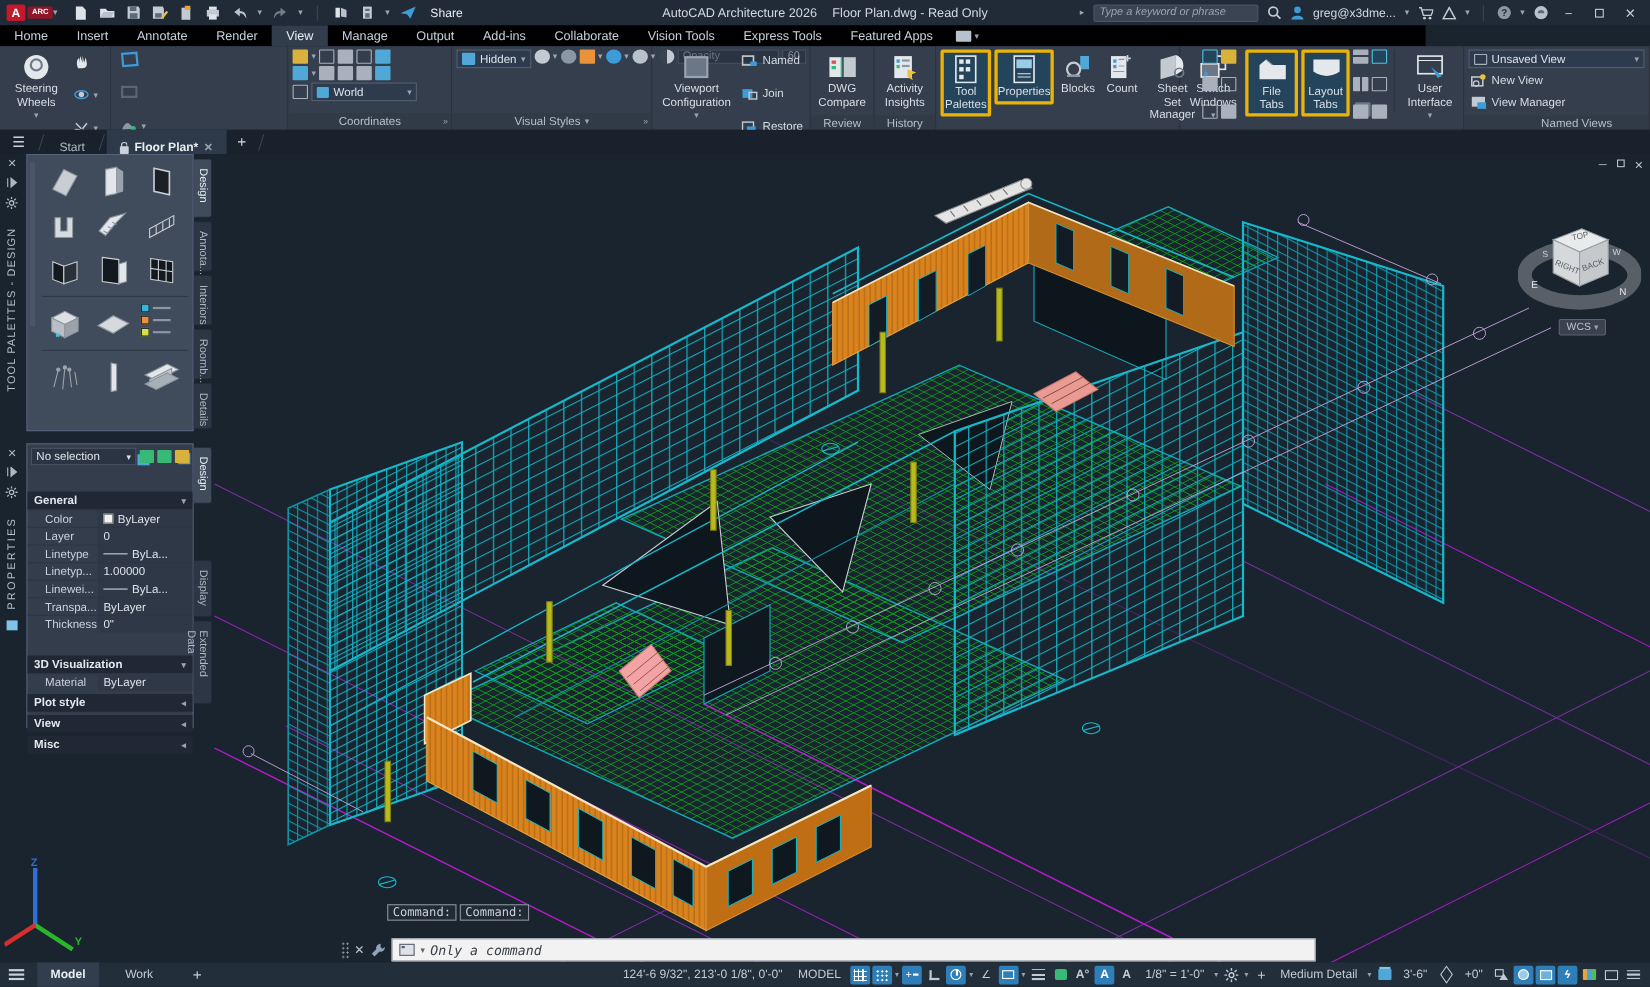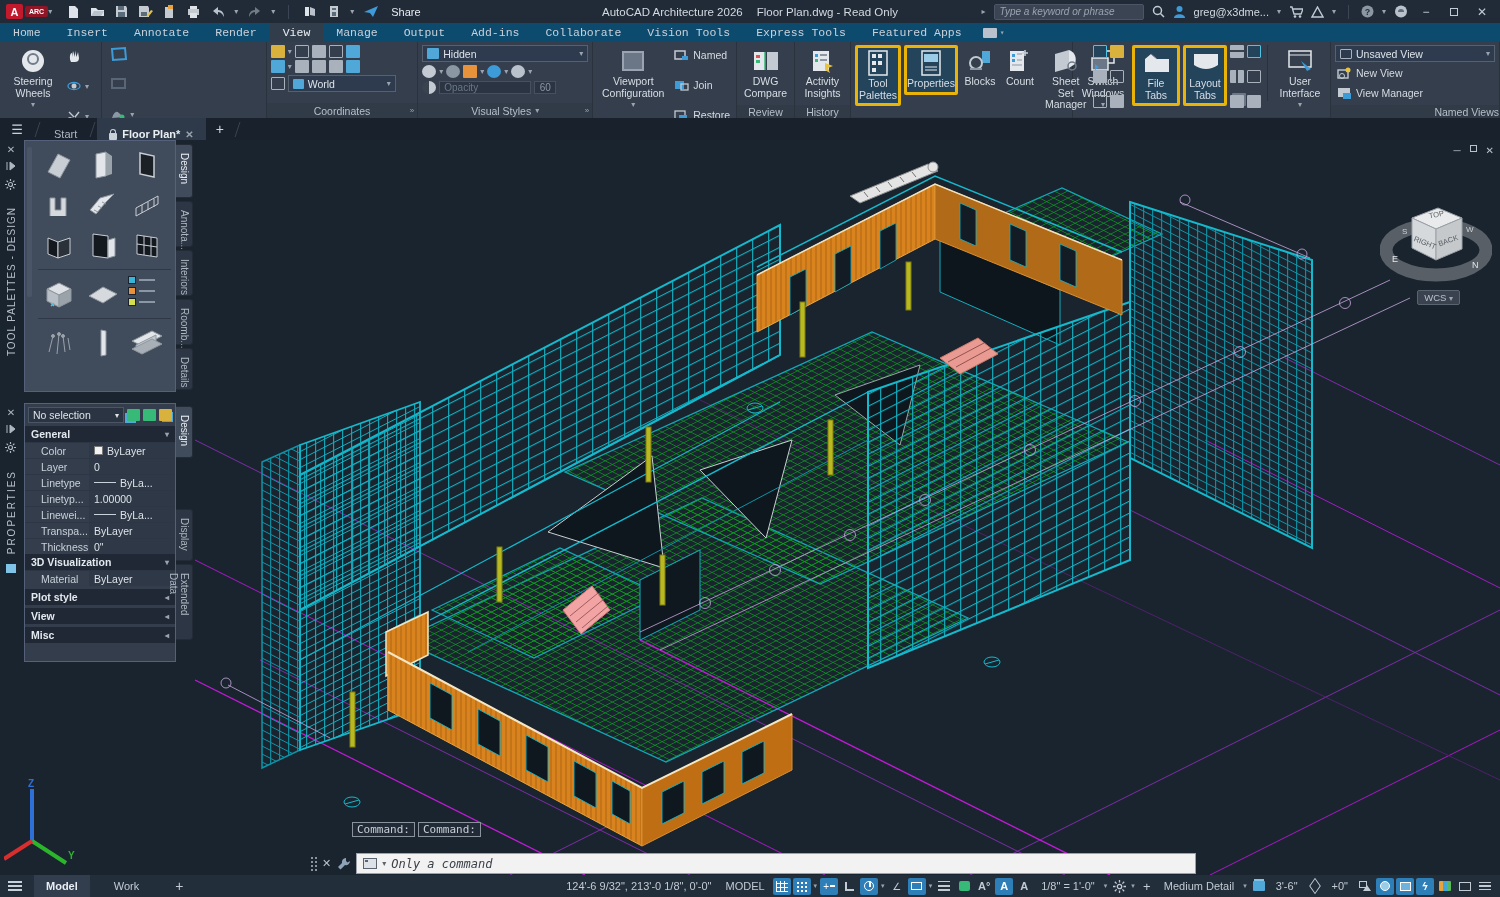--- a/index.html
+++ b/index.html
@@ -21,22 +21,22 @@
     justify-content:center; gap:14px; pointer-events:none; color:#D2D9E1; font-size:11.5px; }
   .tb-right { position:absolute; right:0; top:0; height:23px; display:flex; align-items:center; gap:8px; padding-right:8px; }
   #tb-search { width:150px; height:16px; background:#3A4452; border:1px solid #4A5566; color:#9AA4B2;
     font-size:10px; font-style:italic; padding:0 5px; border-radius:2px; }
   #tb-search::placeholder { color:#9AA4B2; }
   .user-lbl { color:#D2D9E1; }
   .win-btn { color:#C2CBD5; font-size:12px; width:20px; text-align:center; }
   .restore-glyph { display:inline-block; width:8px; height:8px; border:1px solid #C2CBD5; }
 
   
-  #ribbon-tabs { position:absolute; left:0; top:23px; width:1500px; height:19px; background:#0c4a6e;
-    display:flex; align-items:stretch; color:#C9D1DA; font-size:11.5px; z-index:50;font-family:Liberation Mono, monospace; }
+  #ribbon-tabs { position:absolute; left:0; top:23px; width:1296px; height:19px; background:#000000;
+    display:flex; align-items:stretch; color:#C9D1DA; font-size:11.5px; z-index:50; }
   .rtab { padding:0 13px; display:flex; align-items:center; }
   .rtab.active { background:#323D4B; color:#E9EEF3; }
   .rtab-extra { display:flex; align-items:center; gap:3px; padding:0 8px; }
   .mini-box { width:14px; height:10px; background:#B9C2CC; border-radius:1px; }
 
   
   #ribbon { position:absolute; left:0; top:42px; width:1500px; height:76px; background:#343E4C;
     display:flex; z-index:50; color:#D5DBE2; }
   .rpanel { display:flex; flex-direction:column; border-right:1px solid #2A323E; }
   .rpanel-body { flex:1; display:flex; align-items:flex-start; padding:3px 4px; gap:3px; }
@@ -138,21 +138,21 @@
 
   
   #props { position:absolute; left:24px; top:403px; width:152px; height:259px; background:#333D4B;
     border:1px solid #55617A; z-index:19; font-size:10.5px; color:#C9D1DB; }
   .pr-head { display:flex; align-items:center; gap:3px; padding:3px 3px; }
   .pr-dd { flex:1; height:16px; background:#2A3442; border:1px solid #4A5566; display:flex;
     align-items:center; padding:0 4px; color:#DDE3E9; }
   .pr-dd .cdown { margin-left:auto; font-size:8px; }
   .pr-ico { width:13px; height:12px; border-radius:1px; }
   .sec { height:16px; background:#1F2834; display:flex; align-items:center; padding:0 6px;
-    font-weight:bold; color:#E4E9EF; }
+    font-weight:bold; color:#E4E9EF;margin-top:21px; }
   .sec .arr { margin-left:auto; font-size:8px; color:#9AA4B0; }
   .prow { display:grid; grid-template-columns:64px 1fr; height:16px; line-height:16px; border-top:1px solid #2C3644; }
   .prow .pl { padding-left:16px; overflow:hidden; white-space:nowrap; }
   .prow .pv { background:#2E3846; padding-left:5px; display:flex; align-items:center; gap:4px;
     overflow:hidden; white-space:nowrap; color:#DDE3E9; }
   .swatch { width:9px; height:9px; background:#F2F2F2; border:1px solid #777; }
   .ltline { width:22px; height:1px; background:#C9D1DB; }
 
   
   #statusbar { position:absolute; left:0; bottom:0; width:1500px; height:22px; background:#232E3B;
@@ -416,35 +416,35 @@
       <div class="hrow">
         <span class="icon14" style="background:#4FA8D8"></span>
           <span class="caret">▾</span>
         <span class="icon14"></span>
         <span class="icon14"></span>
         <span class="icon14"></span>
         <span class="icon14 blue"></span>
       </div>
       <div class="hrow">
         <span class="icon14 frame"></span>
-        <div class="combo" style="width:108px">
+        <div class="combo" style="width:96px">
           <span class="icon14" style="width:11px;height:10px;background:#4FA8D8"></span>
           <span>World</span>
             <span class="cdown">▾</span>
         </div>
       </div>
     </div>
     <div class="rpanel-label">
         <span>Coordinates</span>
         <span class="exp">»</span>
       </div>
   </div>
 
   <div class="rpanel" style="width:182px">
-    <div class="rpanel-body" style="flex-direction:column; gap:3px">
+    <div class="rpanel-body" style="flex-direction:row; gap:3px">
       <div class="combo" style="width:166px">
         <span class="icon14 blue" style="width:12px;height:11px"></span>
         <span>Hidden</span>
           <span class="cdown">▾</span>
       </div>
       <div class="hrow">
         <span class="icon14" style="border-radius:50%;background:#C3CAD2"></span>
           <span class="caret">▾</span>
         <span class="icon14" style="border-radius:50%;background:#8C97A4"></span>
         <span class="icon14" style="background:#E8923B"></span>
@@ -700,21 +700,21 @@
         <span>New View</span>
       </div>
       <div class="smbtn">
         <svg width="15" height="13">
             <rect x="1" y="1" width="12" height="9" fill="#C3CAD2"></rect>
             <rect x="6" y="6" width="8" height="6" fill="#3D9BD8"></rect>
           </svg>
         <span>View Manager</span>
       </div>
     </div>
-    <div class="rpanel-label" style="justify-content:flex-end;padding-left:70px">
+    <div class="rpanel-label" style="justify-content:flex-start;padding-left:70px">
         <span>Named Views</span>
       </div>
   </div>
 </div>
 
 <div id="filetabs">
   <div class="ft-menu">☰</div>
   <div class="ft-slash"></div>
   <div class="ftab">
       <span>Start</span>

